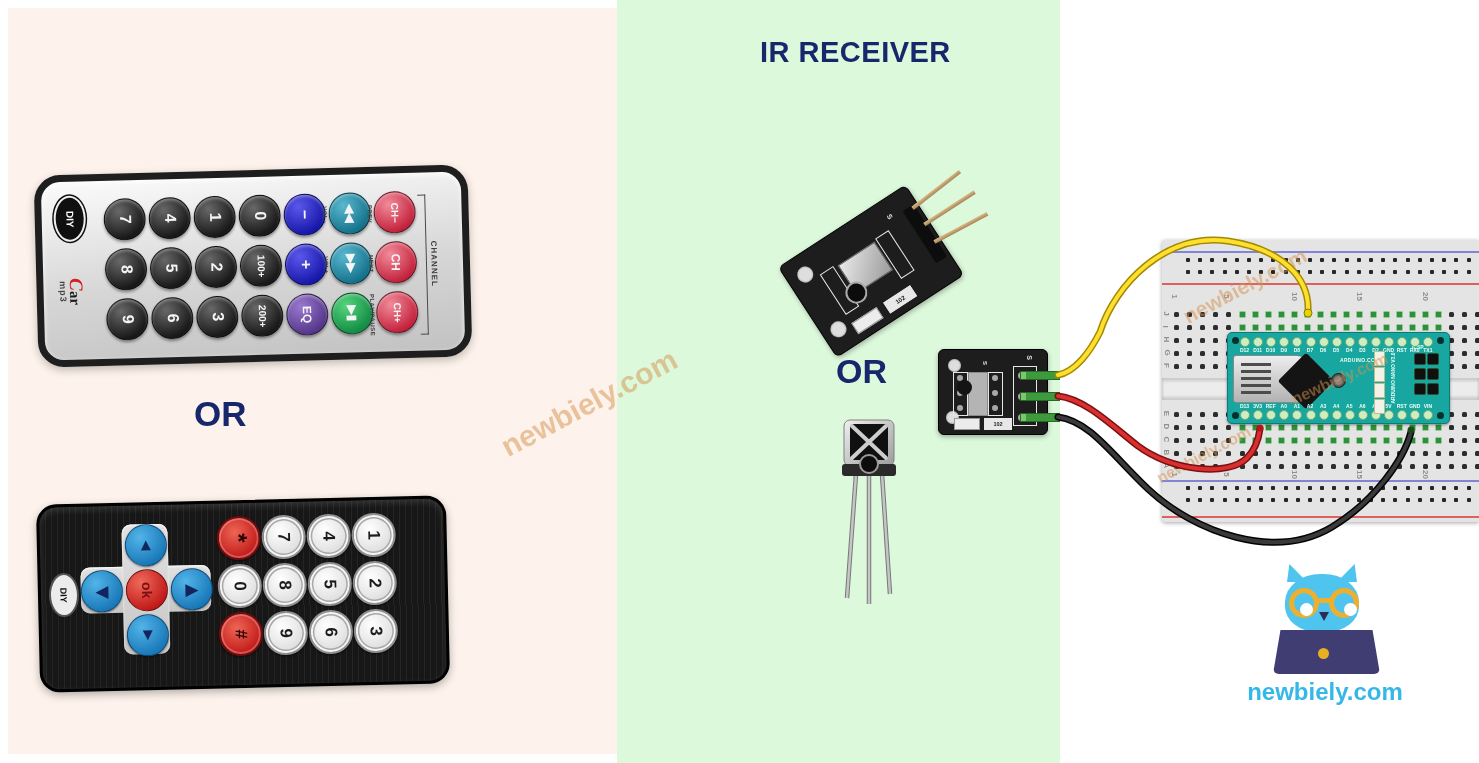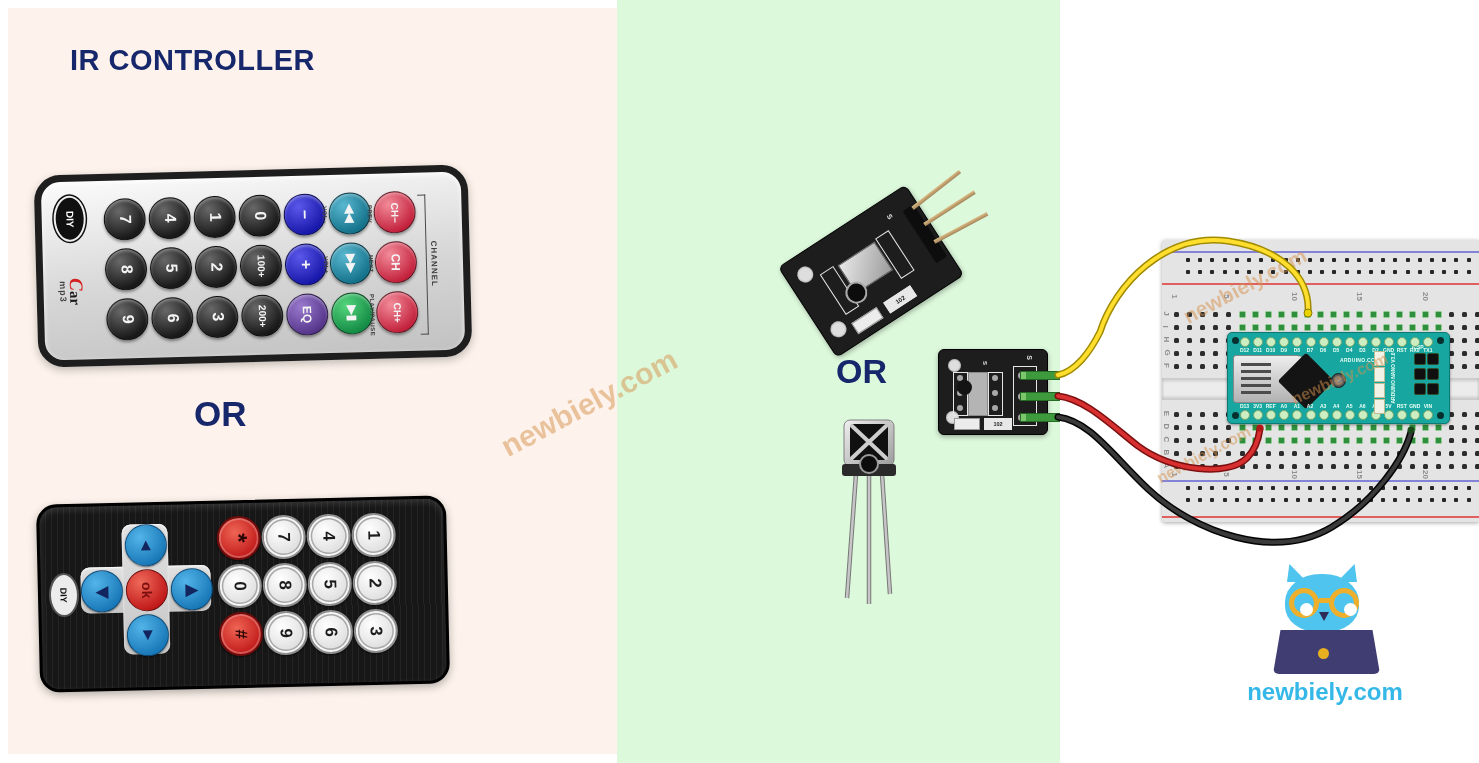--- a/index.html
+++ b/index.html
@@ -109,21 +109,20 @@
           clip-path:polygon(7% 0,93% 0,100% 100%,0 100%);border-radius:6px;}
   .lapdot{position:absolute;left:63px;top:88px;width:11px;height:11px;border-radius:50%;background:#e8b020;}
   .logotext{position:absolute;left:-10px;top:118px;width:160px;text-align:center;font-size:24px;font-weight:bold;color:#35b8e8;}
 </style>
 </head>
 <body>
 
 <div class="canvas">
 
   <div class="panel-left">
-    <div class="panel-title" style="left:62px;top:36px;">IR CONTROLLER</div>
 
     <div class="remote1">
       <div class="diy1">
           <span>DIY</span>
         </div>
       <div class="carmp3">
         <div class="in">
           <span class="ci">C</span><span class="cr">ar</span>
           <span class="m3">mp3</span>
         </div>
@@ -264,20 +263,21 @@
             <span>6</span>
           </div>
           <div class="r2key" style="left: 312px; top: 109px;">
             <span>3</span>
           </div>
         </div>
     </div>
   </div>
 
   <div class="panel-mid">
+    <div class="panel-title" style="left:143px;top:36px;">IR RECEIVER</div>
     <div class="or-label" style="left:219px;top:352px;font-size:34px;">OR</div>
   </div>
 
   <div class="abs" style="left:790px;top:192px;width:215px;height:124px;transform:rotate(-33deg);">
     <div class="pcb abs" style="left:0;top:8px;width:150px;height:106px;">
       <div class="holeW" style="left:10px;top:12px;width:16px;height:16px;"></div>
       <div class="holeW" style="left:8px;top:76px;width:16px;height:16px;"></div>
       <div class="padbox" style="left:30px;top:28px;width:14px;height:46px;"></div>
       <div class="padbox" style="left:96px;top:28px;width:14px;height:46px;"></div>
       <div class="abs" style="left:50px;top:30px;width:42px;height:32px;background:linear-gradient(135deg,#e8e8e8,#9c9c9c);border:1px solid #777;"></div>

